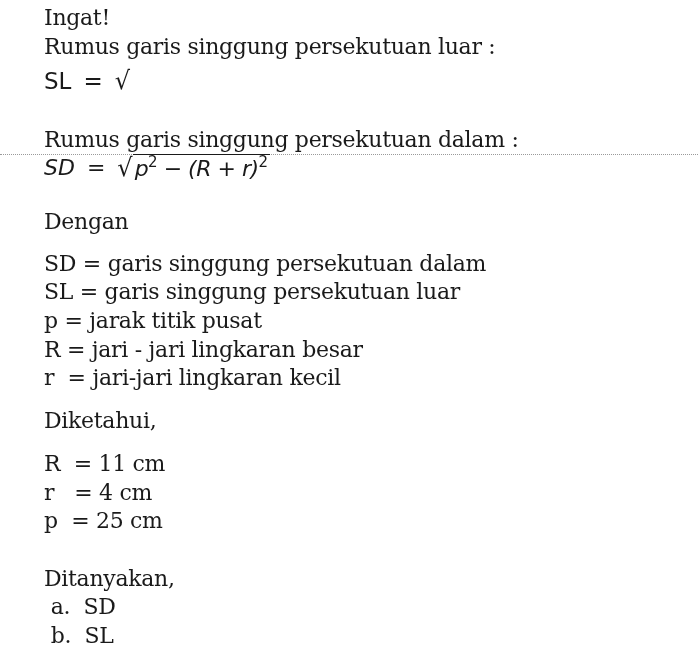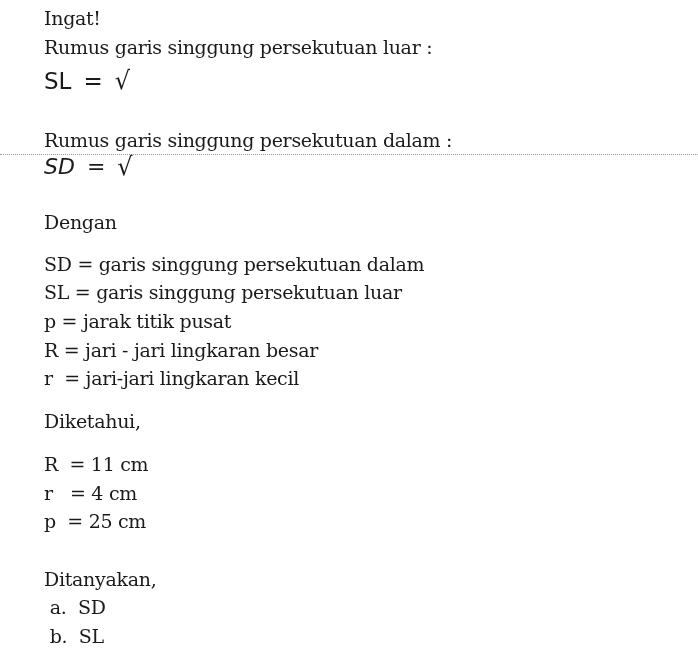--- a/index.html
+++ b/index.html
@@ -3,21 +3,21 @@
 <meta charset="utf-8">
 <style>
   html, body { margin: 0; padding: 0; }
   body {
     width: 698px; height: 656px; background: #ffffff; position: relative; overflow: hidden;
     color: #1a1a1a;
   }
   .line {
     position: absolute; left: 44px;
     font-family: "DejaVu Serif", "Liberation Serif", serif;
-    font-size: 19px; line-height: 24px; white-space: pre;
+    font-size: 22px; line-height: 24px; white-space: pre;
     letter-spacing: -0.3px;
   }
   .eq {
     position: absolute; left: 44px;
     font-family: "DejaVu Sans", "Liberation Sans", sans-serif;
     font-size: 23px; line-height: 30px; white-space: nowrap;
     display: flex; align-items: flex-end;
   }
   .eq .it { font-style: italic; }
   .eq .sp { display: inline-block; }
@@ -59,20 +59,27 @@
   <div class="line" style="top:128px;">Rumus garis singgung persekutuan dalam :</div>
   <div class="dotted"></div>
 
   <div class="eq sd-eq" style="top:152px;">
     <span class="it">SD</span>
     <span class="sp" style="width:12px"></span>
     <span>=</span>
     <span class="sp" style="width:10px"></span>
     <span class="sqrt">
       <span class="radical">√</span>
+      <span class="radicand">
+        <span class="it">p</span><sup>2</sup>
+        <span>−</span>
+        <span class="it">(R</span>
+        <span>+</span>
+        <span class="it">r)</span><sup>2</sup>
+      </span>
     </span>
   </div>
 
   <div class="line" style="top:210px;text-align:center;">Dengan</div>
   <div class="line" style="top:252px;">SD = garis singgung persekutuan dalam</div>
   <div class="line" style="top:280px;">SL = garis singgung persekutuan luar</div>
   <div class="line" style="top:309px;">p = jarak titik pusat</div>
   <div class="line" style="top:338px;">R = jari - jari lingkaran besar</div>
   <div class="line" style="top:366px;">r  = jari-jari lingkaran kecil</div>
 

